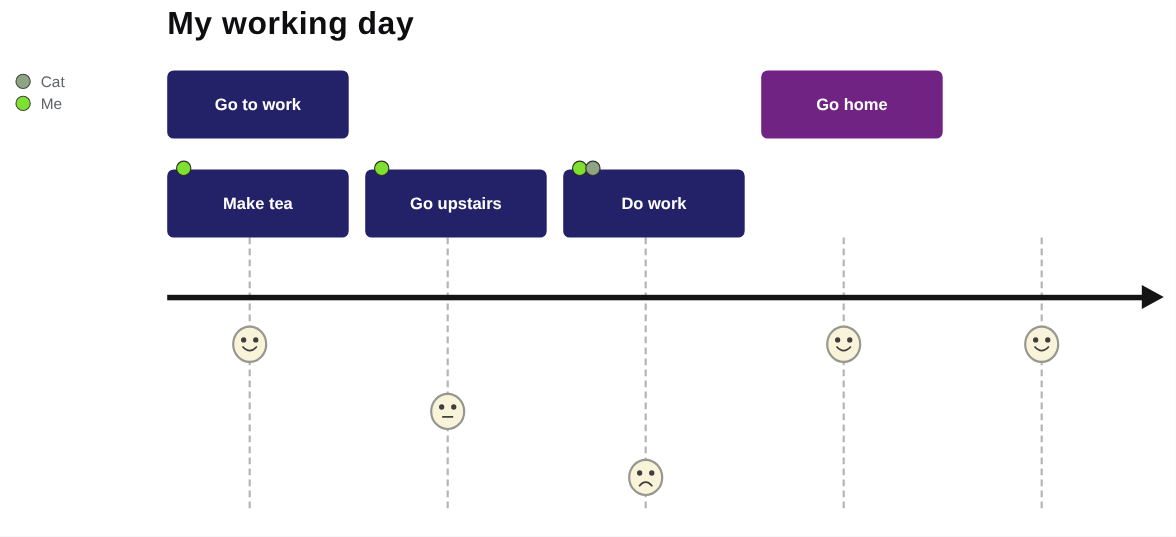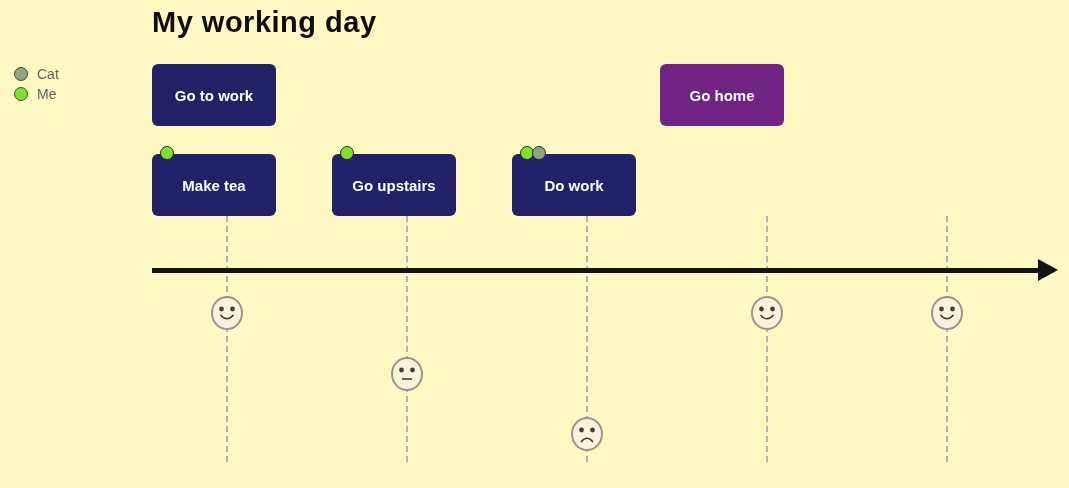--- a/index.html
+++ b/index.html
@@ -1,41 +1,41 @@
 <!DOCTYPE html>
 <html><head>
 <meta charset="utf-8">
 <style>
   html,body{margin:0;padding:0;background:#e9eaee;}
   .stage{
-    position:relative;width:1069px;height:488px;background:#fef9c3;
+    position:relative;width:1069px;height:488px;background:#ffffff;
     font-family:"Liberation Sans",sans-serif;overflow:hidden;
   }
   .title{
     position:absolute;left:152px;top:6px;margin:0;
     font-size:29px;font-weight:bold;color:#0e0e10;letter-spacing:0.5px;
   }
   
   .legend{position:absolute;left:14px;top:64px;}
   .legend-row{display:flex;align-items:center;gap:9px;height:20px;}
   .legend-dot{width:12px;height:12px;border-radius:50%;border:1.5px solid #45473f;flex:0 0 auto;}
   .legend-dot.cat{background:#8da584;}
   .legend-dot.me{background:#7ee12f;}
   .legend-label{font-size:14px;color:#5f6368;}
   
   .event-box{
-    position:absolute;width:124px;height:62px;border-radius:6px;
+    position:absolute;width:165px;height:62px;border-radius:6px;
     display:flex;align-items:center;justify-content:center;
     color:#ffffff;font-weight:bold;font-size:15px;z-index:4;
   }
   .color-navy{background:#232268;}
   .color-purple{background:#712384;}
   .row-top{top:64px;}
   .row-bottom{top:154px;}
-  .col-0{left:152px;}.col-1{left:332px;}.col-2{left:512px;}.col-3{left:660px;justify-content:center;}.col-4{left:872px;}
+  .col-0{left:152px;}.col-1{left:332px;}.col-2{left:512px;}.col-3{left:692px;justify-content:center;}.col-4{left:872px;}
   .marker{
     position:absolute;width:12px;height:12px;border-radius:50%;
     border:1.5px solid #2e2f2a;top:-8px;
   }
   .marker.me{left:8px;background:#7ee12f;z-index:2;}
   .marker.cat{left:20px;background:#8da584;z-index:3;}
   
   .dash{position:absolute;top:216px;height:246px;width:0;border-left:2px dashed #b4b4b4;z-index:1;}
   .dcol-0{left:226px;}.dcol-1{left:406px;}.dcol-2{left:586px;}.dcol-3{left:766px;}.dcol-4{left:946px;}
   

